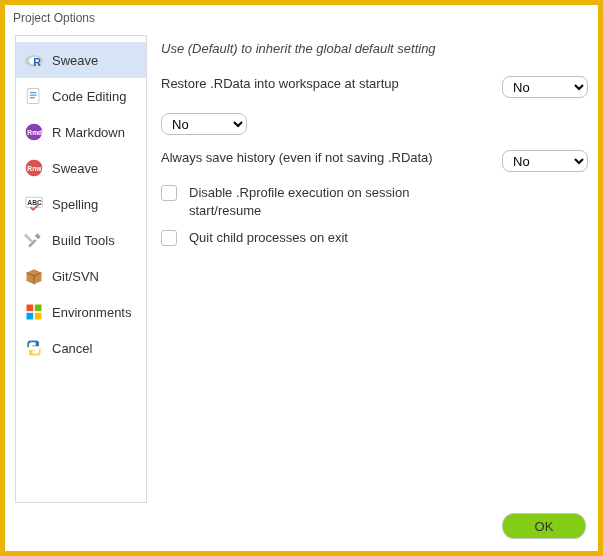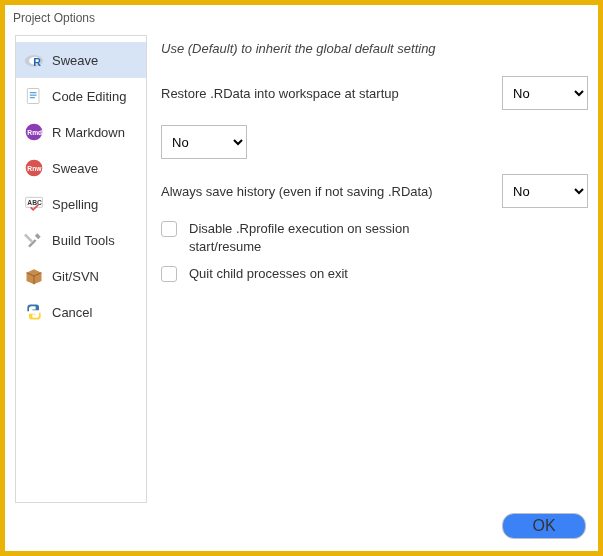--- a/index.html
+++ b/index.html
@@ -62,36 +62,35 @@
       flex: 1;
       padding-top: 6px;
     }
     .hint {
       font-style: italic;
       color: #444;
       margin-bottom: 20px;
     }
     .row {
       display: flex;
-      align-items: center;
       margin-bottom: 12px;
       margin-top: 15px;
     }
     .row-label {
       flex: 1;
       color: #333;
     }
     .select {
       border: 1px solid #bfbfbf;
-      border-radius: 0;
+      border-radius: 8px;
       padding: 2px 6px;
       width: 86px;
       font-size: 13px;
       background: #fff;
-      height: 34px;
+      height: 22px;
     }
     .check-row {
       display: flex;
       align-items: flex-start;
       gap: 12px;
       margin-bottom: 10px;
       margin-top: 2px;
     }
     .checkbox {
       width: 16px;
@@ -108,24 +107,24 @@
     }
     .footer {
       display: flex;
       justify-content: flex-end;
       gap: 10px;
       padding: 6px 12px 12px 12px;
     }
     .btn {
       border: 1px solid #bfbfbf;
       border-radius: 12px;
-      background: #3b82f6;
+      background: #84cc16;
       width: 84px;
       height: 26px;
-      font-size: 16px;
+      font-size: 13px;
       display: inline-flex;
       align-items: center;
       justify-content: center;
       cursor: default;
     }
   </style>
 </head>
 <body>
 
 <div class="window">
@@ -203,20 +202,31 @@
       <div class="side-item">
         <span class="side-icon">
           <svg viewBox="0 0 24 24" width="20" height="20">
             <path d="M3 8 L12 4 L21 8 L21 18 L12 22 L3 18 Z" fill="#c98b4a"></path>
             <path d="M3 8 L12 12 L21 8 M12 12 L12 22" stroke="#8b5a2b" stroke-width="1" fill="none"></path>
           </svg>
         </span>
         <span>Git/SVN</span>
       </div>
 
+      <div class="side-item">
+        <span class="side-icon">
+          <svg viewBox="0 0 24 24" width="20" height="20">
+            <rect x="3" y="3" width="8" height="8" fill="#f25022"></rect>
+            <rect x="13" y="3" width="8" height="8" fill="#7fba00"></rect>
+            <rect x="3" y="13" width="8" height="8" fill="#00a4ef"></rect>
+            <rect x="13" y="13" width="8" height="8" fill="#ffb900"></rect>
+          </svg>
+        </span>
+        <span>Environments</span>
+      </div>
 
       <div class="side-item">
         <span class="side-icon">
           <svg viewBox="0 0 24 24" width="20" height="20">
             <path d="M11 3 h4 a3 3 0 0 1 3 3 v4 h-8 v-1 h4 v-3 a1 1 0 0 0 -1 -1 h-4 a3 3 0 0 0 -3 3 v3 h-2 v-4 a4 4 0 0 1 4 -4 z" fill="#3776ab"></path>
             <path d="M13 21 h-4 a3 3 0 0 1 -3 -3 v-4 h8 v1 h-4 v3 a1 1 0 0 0 1 1 h4 a3 3 0 0 0 3 -3 v-3 h2 v4 a4 4 0 0 1 -4 4 z" fill="#ffd43b"></path>
           </svg>
         </span>
         <span>Cancel</span>
       </div>

